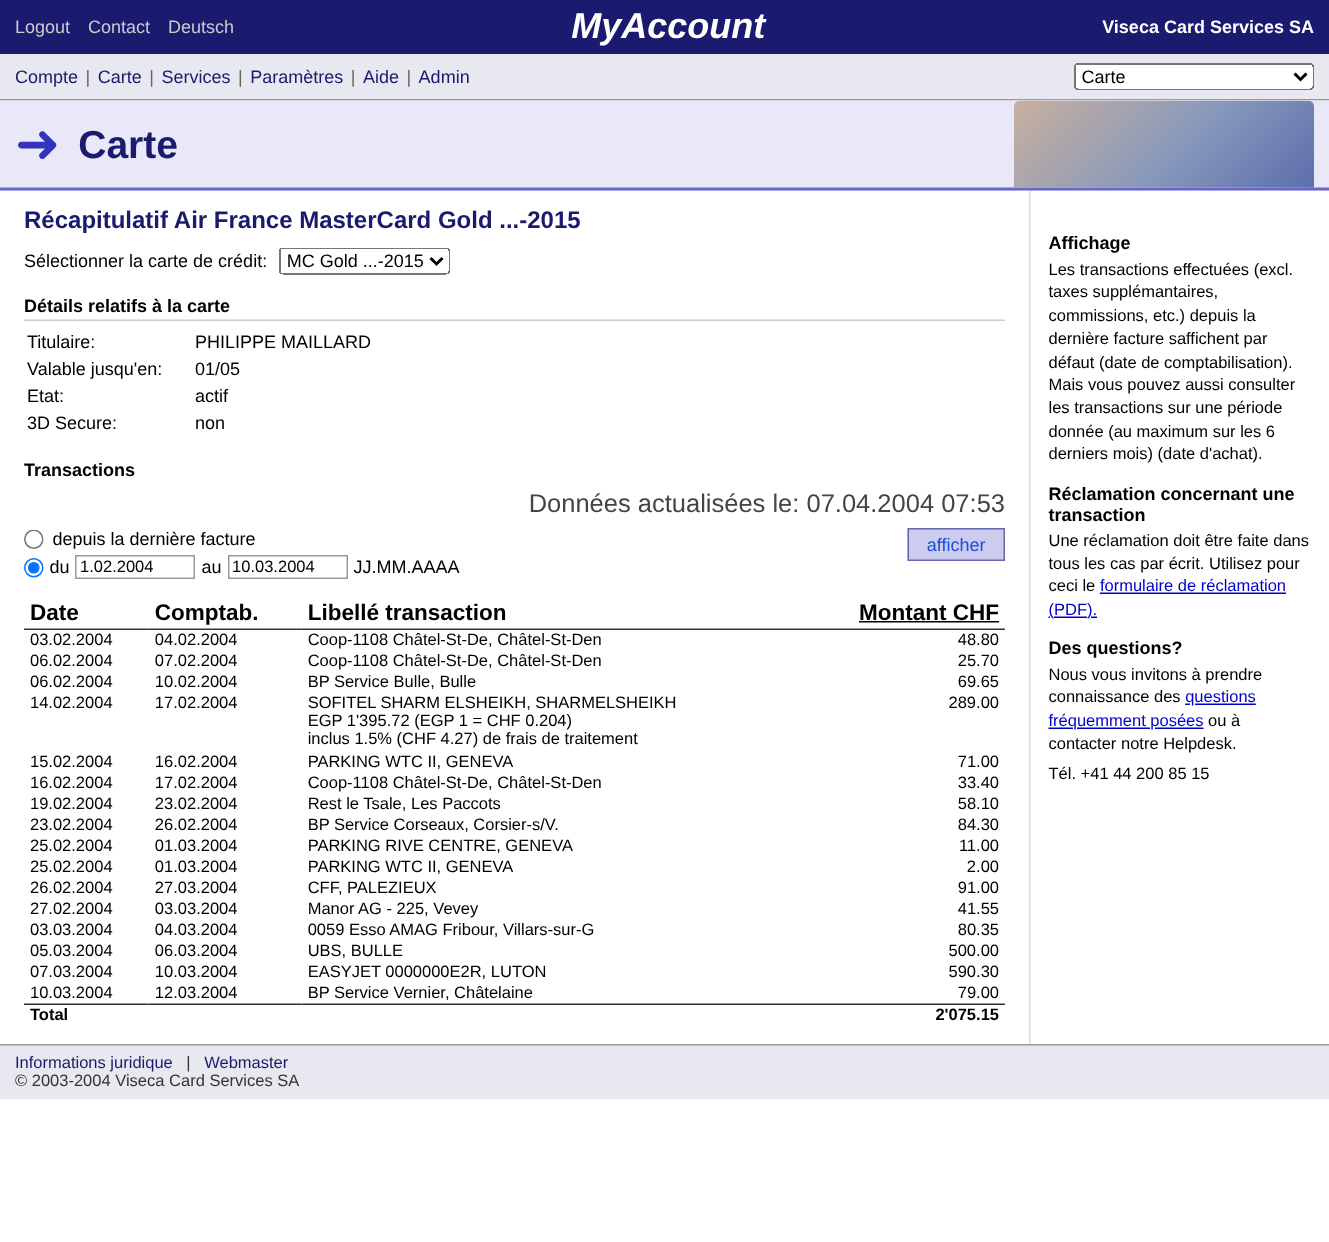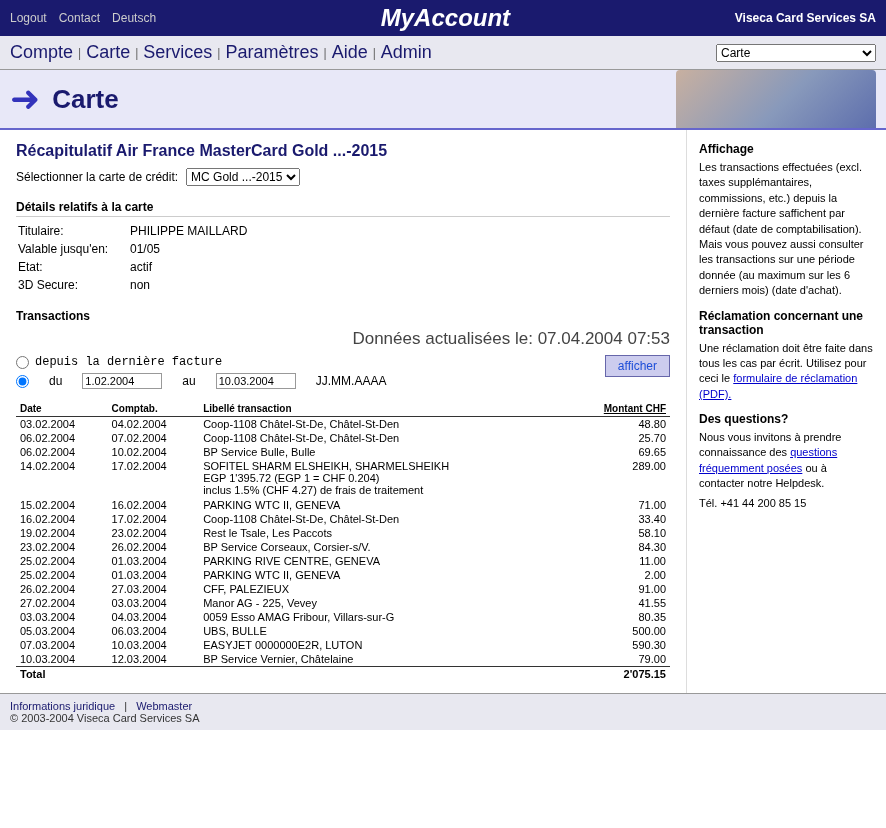--- a/index.html
+++ b/index.html
@@ -9,36 +9,36 @@
     #header { background: #1a1a6e; display: flex; align-items: center; justify-content: space-between; padding: 4px 10px; }
     #header-left { display: flex; gap: 12px; }
     #header-left a { color: #ccc; text-decoration: none; font-size: 12px; }
     #header-title { color: #fff; font-size: 24px; font-weight: bold; font-style: italic; text-align: center; flex: 1; }
     #header-right { color: #fff; font-size: 12px; font-weight: bold; }
 
     
     #navbar { background: #e8e8f0; padding: 6px 10px; display: flex; align-items: center; border-bottom: 1px solid #999; }
     #navbar-links { display: flex; gap: 0; align-items: center; }
     #navbar-links span { color: #1a1a6e; font-size: 12px; }
-    #navbar-links a { color: #1a1a6e; text-decoration: none; font-size: 18px; font-weight: normal; }
+    #navbar-links a { color: #1a1a6e; text-decoration: none; font-size: 12px; font-weight: normal; }
     #navbar-links .sep { margin: 0 5px; color: #666; }
     #navbar-select-wrap { margin-left: auto; display: flex; align-items: center; }
     #navbar-select { font-size: 12px; width: 160px; }
 
     
     #page-banner { background: #e8e8f8; border-bottom: 2px solid #6666cc; display: flex; align-items: center; padding: 8px 10px; position: relative; overflow: hidden; }
     #page-banner-arrow { color: #3333bb; font-size: 36px; margin-right: 12px; }
     #page-banner-title { font-size: 26px; color: #1a1a6e; font-weight: bold; }
     #page-banner-photo { position: absolute; right: 10px; top: 0; width: 200px; height: 80px; overflow: hidden; }
     #page-banner-photo-img { width: 200px; height: 80px; background: linear-gradient(135deg, #c8b0a0 0%, #8899bb 50%, #5566aa 100%); border-radius: 4px; }
 
     
     #main { display: flex; }
     #content { flex: 1; padding: 12px 16px; min-width: 0; }
-    #sidebar { width: 200px; padding: 12px 12px; border-left: 1px solid #ddd; font-size: 12px; }
+    #sidebar { width: 200px; padding: 28px 12px; border-left: 1px solid #ddd; font-size: 12px; }
 
     
     h2.section-title { font-size: 16px; color: #1a1a6e; margin-bottom: 8px; font-weight: bold; }
 
     .credit-select-row { margin-bottom: 14px; display: flex; align-items: center; gap: 8px; }
     .credit-select-row label { font-size: 12px; }
     .credit-select-row select { font-size: 12px; }
 
     .card-details { margin-bottom: 14px; }
     .card-details h3 { font-size: 12px; font-weight: bold; color: #000; margin-bottom: 4px; border-bottom: 1px solid #ccc; padding-bottom: 2px; }
@@ -46,31 +46,31 @@
     .card-details table td { padding: 1px 4px 1px 0; vertical-align: top; }
     .card-details table td:first-child { color: #000; min-width: 110px; }
     .card-details table td:last-child { color: #000; }
 
     .transactions-section { margin-top: 8px; }
     .transactions-section h3 { font-size: 12px; font-weight: bold; margin-bottom: 6px; }
 
     .date-updated { text-align: right; font-size: 17px; color: #444; margin-bottom: 6px; }
 
     .radio-row { display: flex; align-items: center; gap: 6px; margin-bottom: 4px; }
-    .radio-row label { font-size: 12px; font-family: Liberation Mono, monospace; }
-
-    .date-range-row { display: flex; align-items: center; gap: 20px; margin-bottom: 8px; }
+    .radio-row label { font-size: 12px; }
+
+    .date-range-row { display: flex; align-items: center; gap: 4px; margin-bottom: 8px; }
     .date-range-row input[type=text] { width: 80px; font-size: 11px; border: 1px solid #999; padding: 1px 2px; }
     .date-range-row label { font-size: 12px; }
 
     .afficher-btn { background: #ccccee; border: 1px solid #6666aa; padding: 3px 12px; font-size: 12px; cursor: pointer; color: #1d4ed8; float: right; margin-bottom: 4px; }
     .clearfix::after { content: ''; display: table; clear: both; }
 
     .trans-table { width: 100%; border-collapse: collapse; font-size: 11px; margin-top: 4px; }
-    .trans-table th { border-bottom: 1px solid #333; text-align: left; padding: 2px 4px; font-weight: bold; font-size: 10px; }
+    .trans-table th { border-bottom: 1px solid #333; text-align: left; padding: 2px 4px; font-weight: bold; font-size: 15px; }
     .trans-table th.amount { text-align: right; text-decoration: underline; }
     .trans-table td { padding: 1px 4px; vertical-align: top; }
     .trans-table td.amount { text-align: right; white-space: nowrap; }
     .trans-table tr.total-row td { font-weight: bold; border-top: 1px solid #333; }
     .trans-table tr:nth-child(odd) { background: #fff; }
     .trans-table tr.multi-row td { padding-bottom: 2px; }
 
     
     #sidebar h4 { font-size: 12px; font-weight: bold; color: #000; margin-bottom: 4px; margin-top: 10px; }
     #sidebar h4:first-child { margin-top: 0; }

